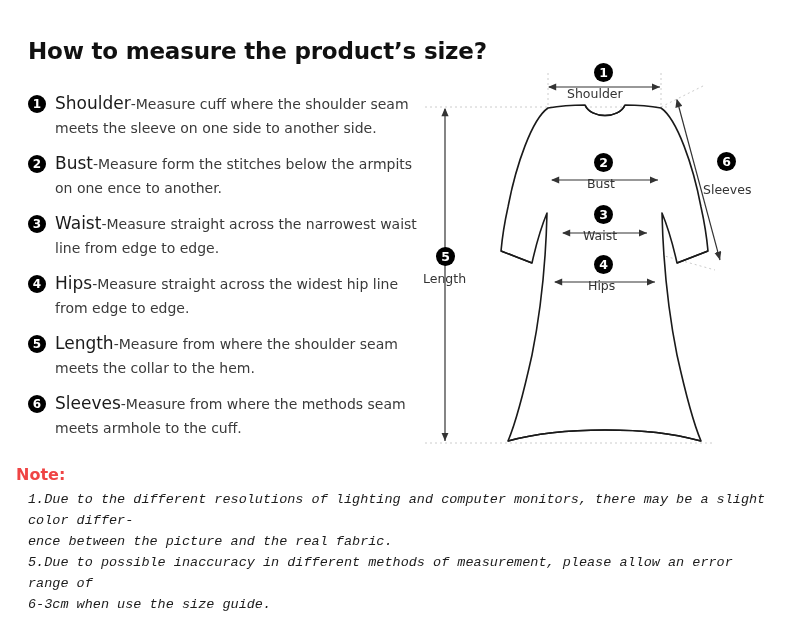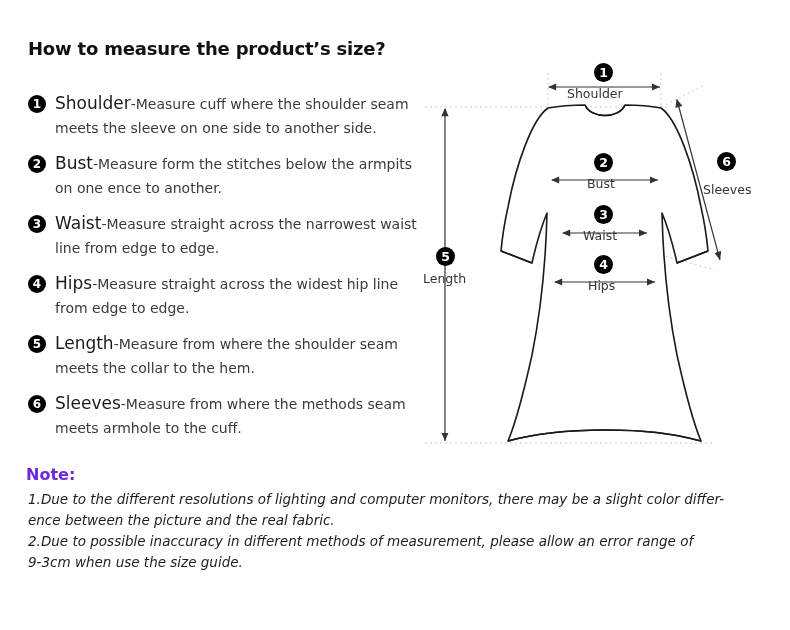--- a/index.html
+++ b/index.html
@@ -21,21 +21,21 @@
     left: 0; top: 0;
     width: 790px;
     height: 630px;
   }
 
   
   .title {
     position: absolute;
     left: 28px;
     top: 38px;
-    font-size: 18px;
+    font-size: 23px;
     font-weight: bold;
     letter-spacing: -0.2px;
     color: #111;
   }
 
   
   .legend {
     position: absolute;
     left: 28px;
     top: 92px;
@@ -67,35 +67,36 @@
     color: #1a1a1a;
   }
   .desc {
     font-size: 14px;
     color: #3a3a3a;
   }
 
   
   .note-title {
     position: absolute;
-    left: 26px;
+    left: 16px;
     top: 465px;
     font-size: 16px;
     font-weight: bold;
-    color: #6d28d9;
+    color: #ef4444;
   }
   .note-body {
     position: absolute;
     left: 28px;
     top: 489px;
     width: 740px;
     font-size: 13.5px;
     font-style: italic;
     line-height: 21px;
     color: #1d1d1d;
+    font-family: Liberation Mono, monospace;
   }
   .note-line { display: block; }
 
   
   .figure {
     position: absolute;
     left: 415px;
     top: 55px;
     width: 360px;
     height: 400px;
@@ -159,22 +160,22 @@
       <span class="num-badge">6</span>
       <span class="term">Sleeves</span><span class="desc">-Measure from where the methods seam meets armhole to the cuff.</span>
     </div>
 
   </div>
 
   <div class="note-title">Note:</div>
   <div class="note-body">
     <span class="note-line">1.Due to the different resolutions of lighting and computer monitors, there may be a slight color differ-</span>
     <span class="note-line">ence between the picture and the real fabric.</span>
-    <span class="note-line">2.Due to possible inaccuracy in different methods of measurement, please allow an error range of</span>
-    <span class="note-line">9-3cm when use the size guide.</span>
+    <span class="note-line">5.Due to possible inaccuracy in different methods of measurement, please allow an error range of</span>
+    <span class="note-line">6-3cm when use the size guide.</span>
   </div>
 
   <div class="figure">
     <svg width="360" height="400" viewBox="0 0 360 400">
       <defs>
         <marker id="ah" markerWidth="8" markerHeight="8" refX="7" refY="3" orient="auto">
           <path d="M0,0 L7,3 L0,6 z" fill="#333"></path>
         </marker>
         <marker id="ahs" markerWidth="8" markerHeight="8" refX="1" refY="3" orient="auto">
           <path d="M7,0 L0,3 L7,6 z" fill="#333"></path>

